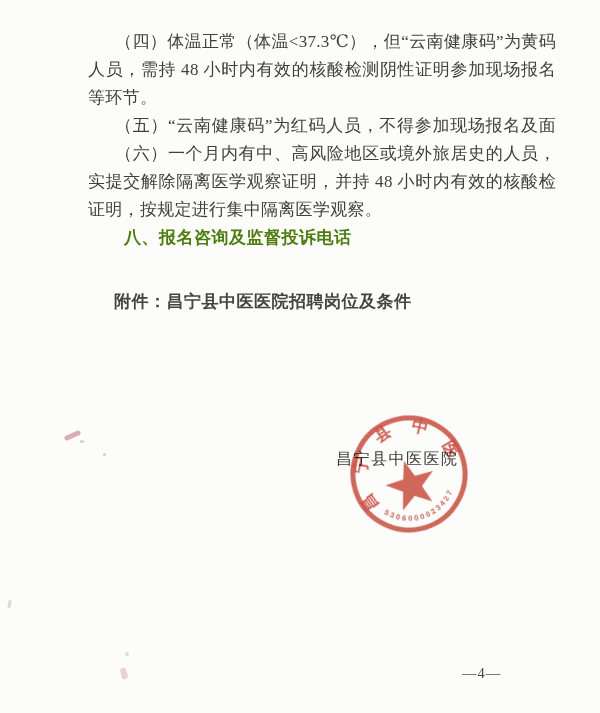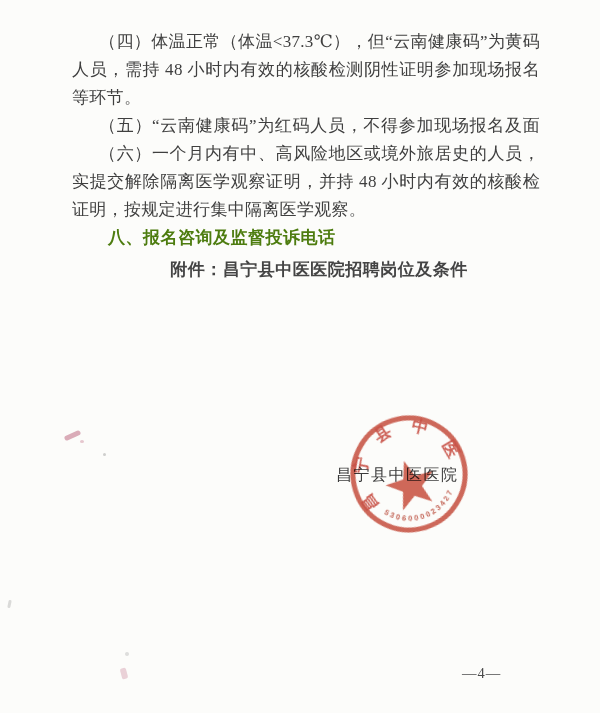--- a/index.html
+++ b/index.html
@@ -6,21 +6,21 @@
   .page {
     position:relative;
     width:600px; height:713px;
     margin:0 auto;
     background:#fcfcfa;
     font-family:"Liberation Serif","DejaVu Serif",serif;
     color:#3f3f3f;
     overflow:hidden;
   }
   .content {
-    position:absolute; left:72px; top:28px; width:468px;
+    position:absolute; left:88px; top:28px; width:468px;
   }
   .line {
     height:28px; line-height:28px;
     font-size:17px; letter-spacing:0.3px;
     white-space:nowrap;
   }
   .line.fill {
     white-space:normal;
     text-align:justify;
     text-align-last:justify;
@@ -28,27 +28,27 @@
   }
   .line.indent-first  { padding-left:27px; }
   .line.indent-heading{ padding-left:36px; }
   .line.bold {
     font-weight:700;
     font-family:"Liberation Sans","DejaVu Sans",sans-serif;
     font-size:17px; letter-spacing:0.5px;
     color:#4d7c0f;
   }
   .attachment-line {
-    margin-top:4px; padding-left:26px;
+    margin-top:36px; padding-left:26px;
     height:28px; line-height:28px;
     font-size:17px; font-weight:600;
-    letter-spacing:0.5px; color:#444;text-align:center;
+    letter-spacing:0.5px; color:#444;
   }
   .signature {
-    position:absolute; left:336px; top:460px;
+    position:absolute; left:336px; top:444px;
     font-size:16px; line-height:30px;
     letter-spacing:1.5px; color:#3b3b3b;
   }
   .page-number {
     position:absolute; left:462px; top:665px;
     font-size:14.5px; letter-spacing:1px; color:#4a4a4a;
   }
   .seal-svg {
     position:absolute; left:0; top:0;
     pointer-events:none;

